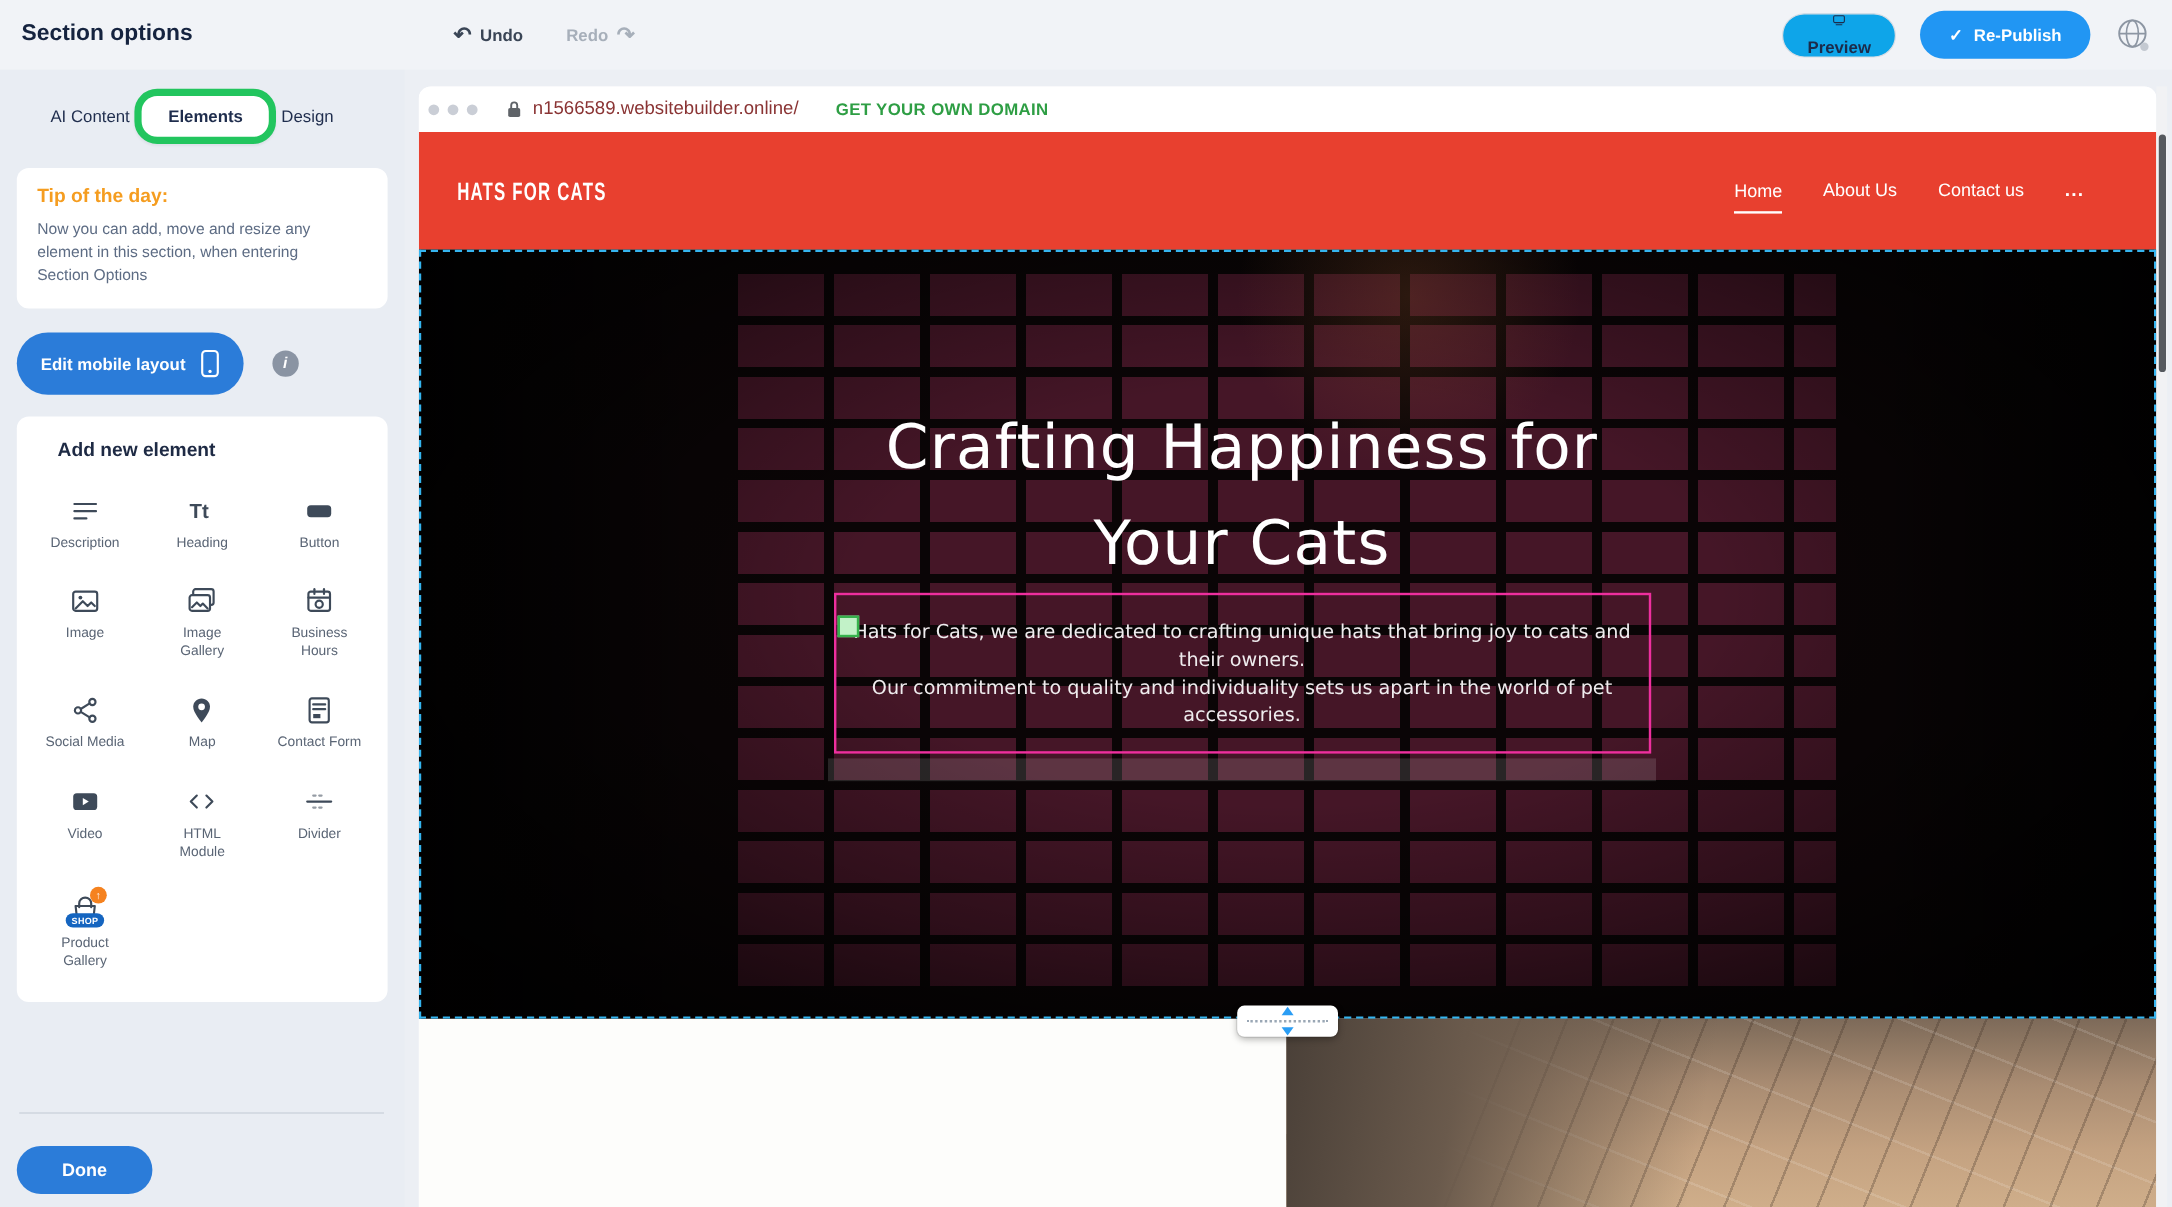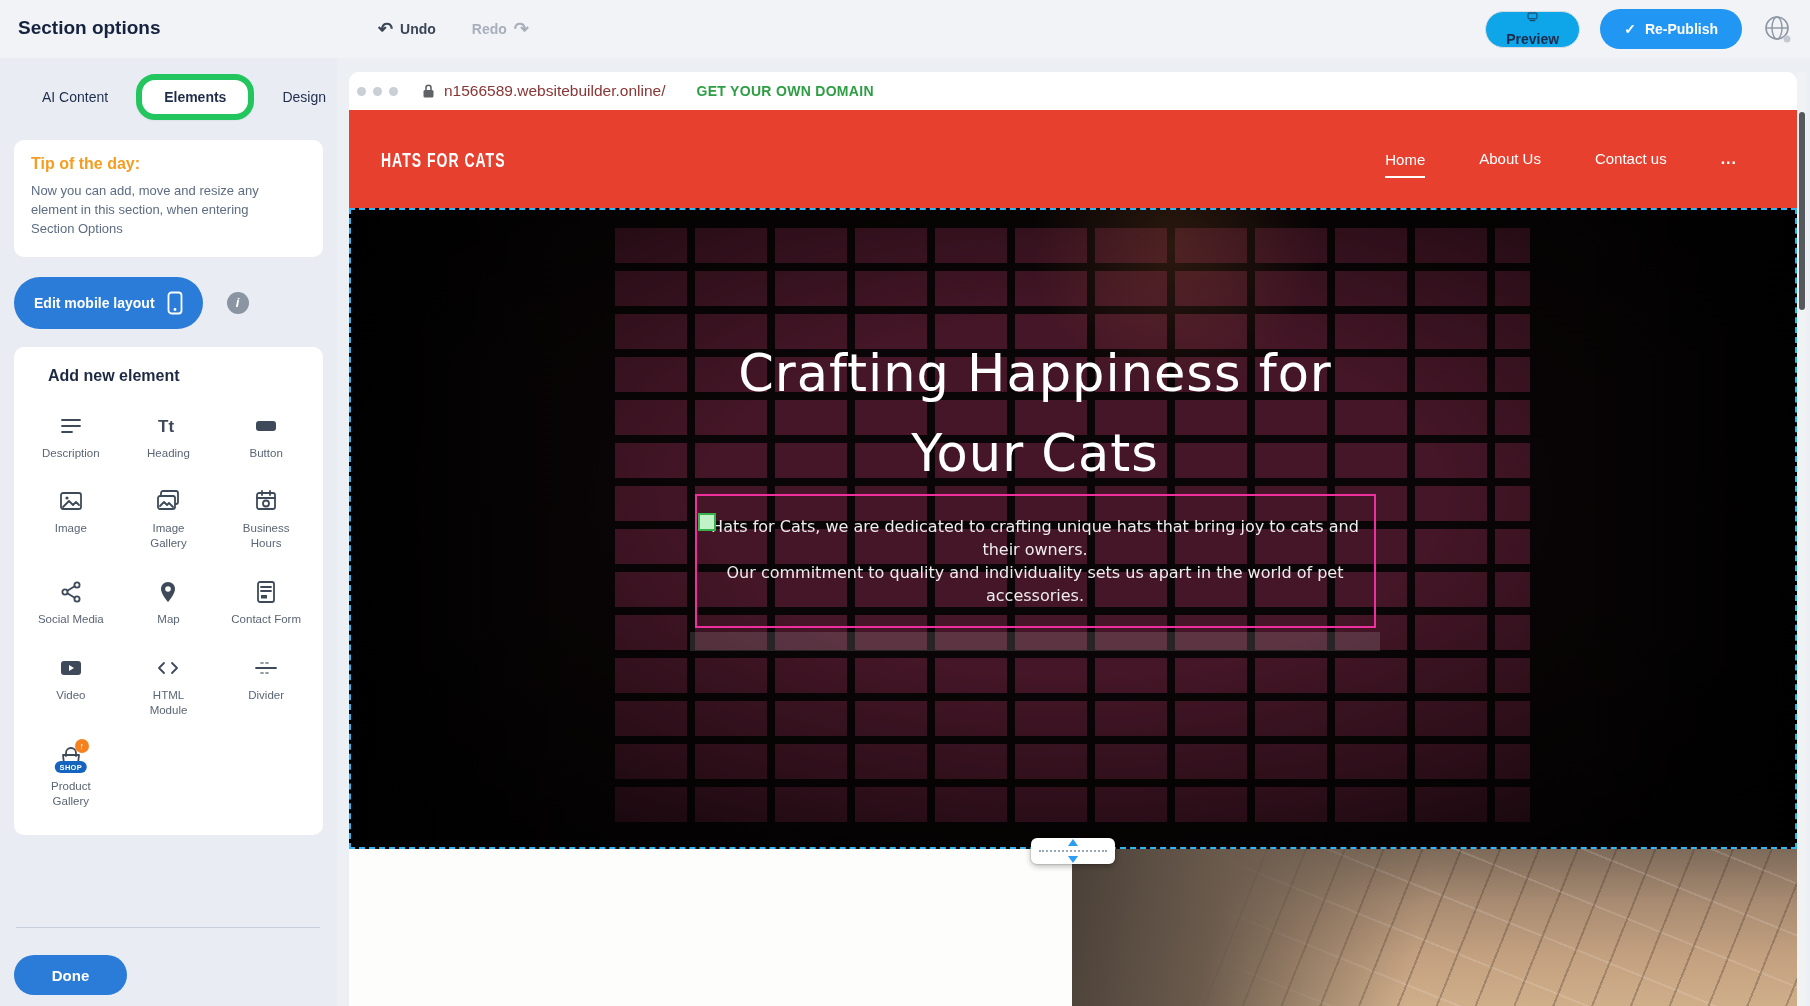--- a/index.html
+++ b/index.html
@@ -13,21 +13,21 @@
   .hist-btn { display:flex; align-items:center; gap:7px; font-size:14px; font-weight:bold; color:#3a4556; cursor:pointer; }
   .hist-btn .glyph { font-size:18px; line-height:1; }
   .hist-btn.disabled { color:#a7afba; }
   .topbar-right { position:absolute; right:16px; top:0; height:100%; display:flex; align-items:center; gap:20px; }
   .btn-preview { height:37px; display:flex; align-items:center; gap:9px; background:#0ea5e9; border:1px solid #d8dde4; border-radius:19px; padding:0 20px; font-size:14px; font-weight:bold; color:#1c2b4a; cursor:pointer;flex-direction:column; }
   .btn-republish { height:40px; display:flex; align-items:center; gap:9px; background:#2196f3; border-radius:20px; padding:0 24px; font-size:14px; font-weight:bold; color:#fff; cursor:pointer; }
   .globe-wrap { position:relative; width:32px; height:32px; }
 
   
   .sidebar { position:absolute; left:0; top:58px; width:337px; bottom:0; background:#e9edf3; }
-  .tabs { display:flex; align-items:center; gap:24px; padding:16px 0 0 38px; }
+  .tabs { display:flex; align-items:center; padding:16px 0 0 38px; }
   .tab { font-size:14px; color:#1f2d4d; cursor:pointer; padding:9px 4px; }
   .tab.active { background:#fff; border:6px solid #22c55e; border-radius:19px; padding:9px 22px; font-weight:bold; box-shadow:0 1px 2px rgba(30,40,70,0.06); }
   .card-tip { margin:20px 14px 0; background:#fff; border-radius:10px; padding:15px 17px 18px; }
   .tip-title { color:#f59d20; font-size:16px; font-weight:bold; }
   .tip-body { margin-top:9px; font-size:13px; line-height:1.45; color:#5d6c84; max-width:260px; }
   .edit-row { margin:20px 14px 0; display:flex; align-items:center; gap:24px; }
   .btn-mobile { height:52px; display:flex; align-items:center; gap:12px; background:#2b7cd9; border-radius:26px; padding:0 20px; color:#ffffff; font-size:14px; font-weight:bold; cursor:pointer; }
   .info-dot { width:22px; height:22px; border-radius:50%; background:#8a94a3; color:#fff; font-size:13px; font-weight:bold; font-style:italic; display:flex; align-items:center; justify-content:center; cursor:pointer; }
   .card-add { margin:18px 14px 0; background:#fff; border-radius:10px; padding:20px 8px 26px; }
   .add-title { font-size:16px; font-weight:bold; color:#1e2a44; margin-left:26px; }
@@ -47,21 +47,21 @@
   .win-dots { display:flex; gap:7px; margin-left:8px; }
   .win-dot { width:9px; height:9px; border-radius:50%; background:#caced6; }
   .lock { margin-left:24px; }
   .url-text { margin-left:9px; font-size:15.5px; color:#8a3434; }
   .domain-link { margin-left:31px; font-size:14px; font-weight:bold; color:#2e9e44; letter-spacing:0.3px; cursor:pointer; }
   .site { position:absolute; left:0; top:38px; right:0; bottom:0; background:#fff; }
 
   
   .site-header { position:absolute; left:0; top:0; right:0; height:98px; background:#e8402f; display:flex; align-items:center; }
   .site-logo { margin-left:32px; color:#fff; font-weight:bold; font-size:14px; letter-spacing:1px; transform:scaleY(1.5); transform-origin:left center; cursor:pointer; }
-  .site-nav { margin-left:auto; margin-right:60px; display:flex; align-items:center; gap:54px; }
+  .site-nav { margin-left:auto; margin-right:60px; display:flex; align-items:center; gap:34px; }
   .nav-item { color:#fff; font-size:15px; cursor:pointer; padding-bottom:2px; }
   .nav-item.active { border-bottom:2px solid #fff; padding-bottom:8px; margin-bottom:-10px; }
   .nav-more { color:#fff; font-size:16px; font-weight:bold; cursor:pointer; letter-spacing:1px; }
 
   
   .hero { position:absolute; left:0; top:98px; right:0; height:641px; background:#0a0506; overflow:hidden; cursor:pointer; }
   .bricks { position:absolute; left:266px; top:20px; width:915px; height:600px;
     background-image:
       repeating-linear-gradient(90deg, rgba(0,0,0,0) 0 72px, #0a0506 72px 80px),
       repeating-linear-gradient(180deg, #451627 0 35px, #0a0506 35px 43px); }

